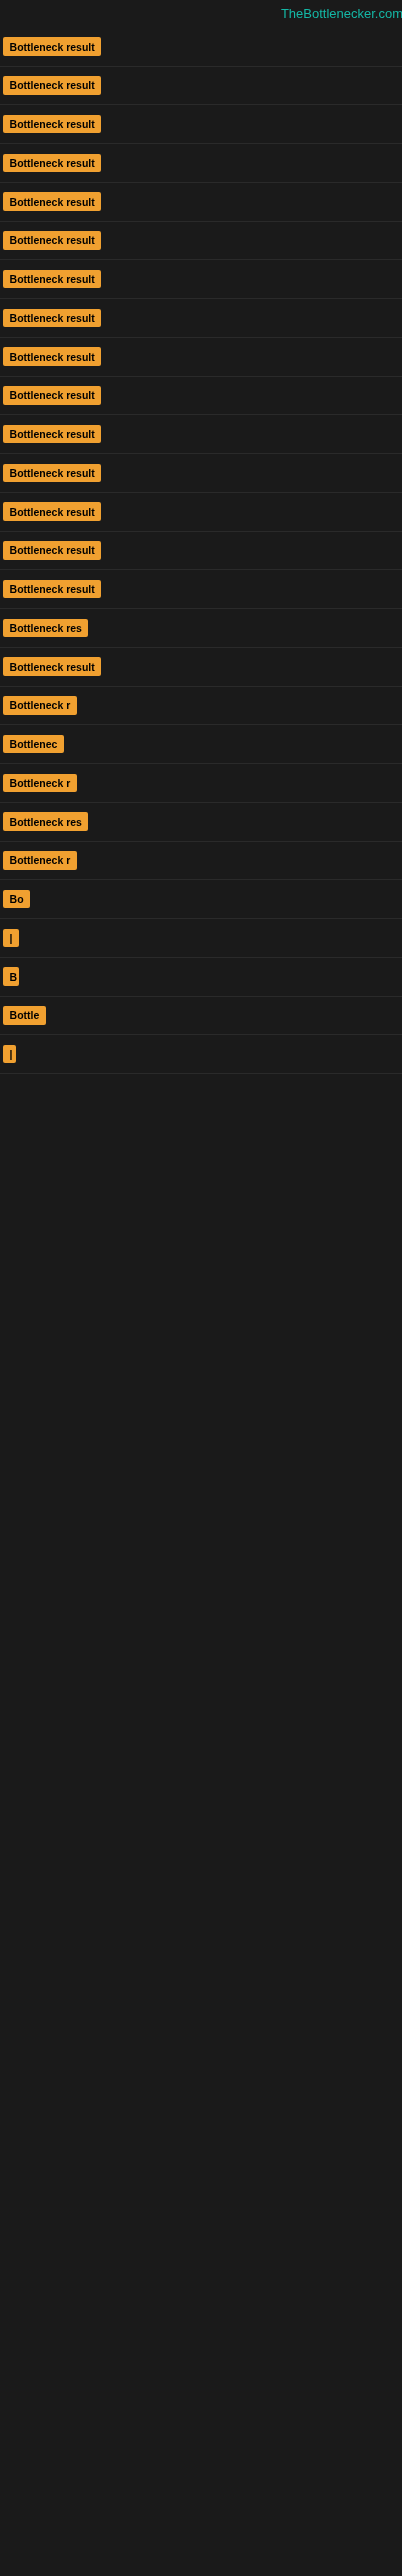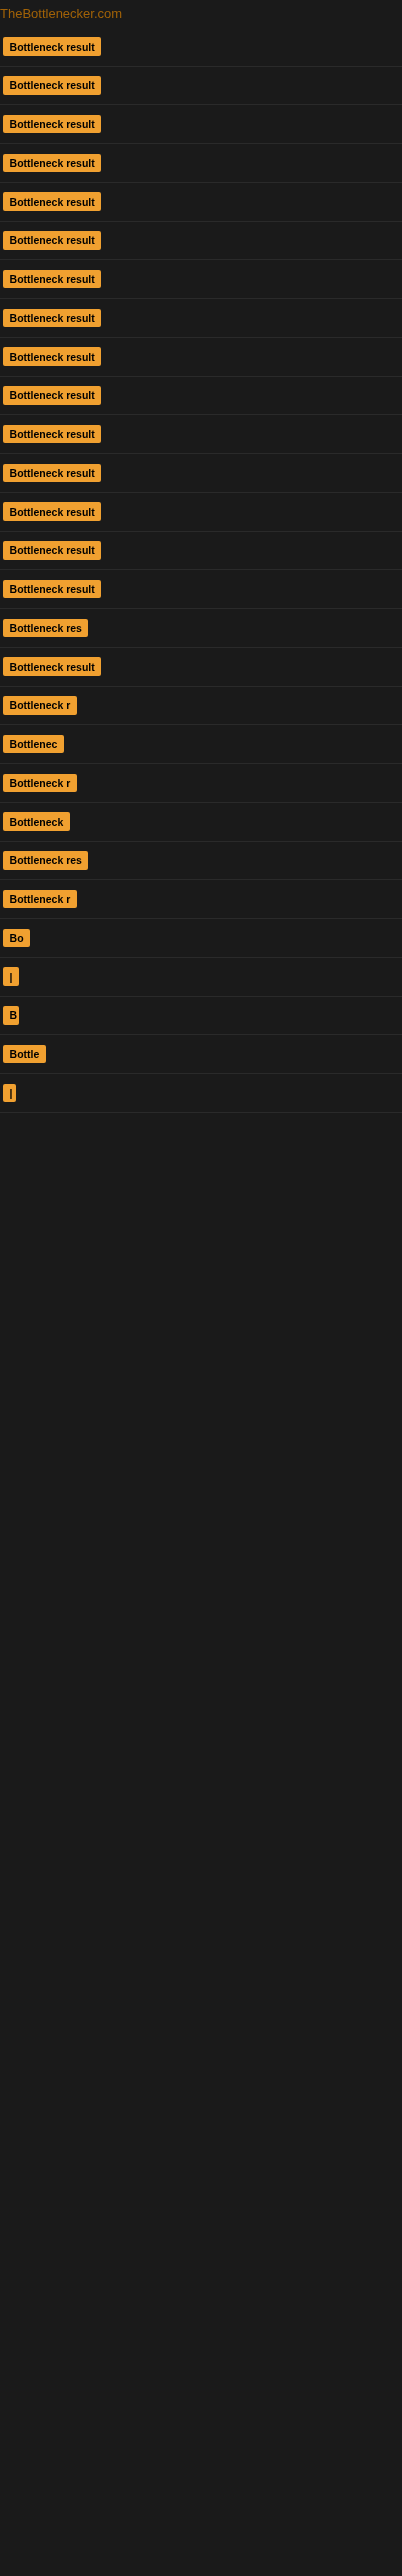--- a/index.html
+++ b/index.html
@@ -10,22 +10,22 @@
 
     body {
       width: 403px;
       min-height: 2576px;
       background-color: #1a1a1a;
       font-family: Arial, sans-serif;
       position: relative;
     }
 
     .site-title {
-      text-align: left;
-      color: #a16207;
+      text-align: right;
+      color: #14b8a6;
       font-size: 13px;
       padding: 6.4px 0;
       background-color: #1a1a1a;
     }
 
     .bottleneck-item {
       display: flex;
       align-items: center;
       padding: 9.7px 3.2px;
       border-bottom: 0.8px solid #2a2a2a;
@@ -116,23 +116,20 @@
     <div class="bottleneck-item">
       <span class="bottleneck-badge width-md">Bottleneck r</span>
     </div>
     <div class="bottleneck-item">
       <span class="bottleneck-badge width-sm">Bottlenec</span>
     </div>
     <div class="bottleneck-item">
       <span class="bottleneck-badge width-md">Bottleneck r</span>
     </div>
     <div class="bottleneck-item">
-      <span class="bottleneck-badge width-sm">Bottleneck</span>
-    </div>
-    <div class="bottleneck-item">
       <span class="bottleneck-badge width-lg">Bottleneck res</span>
     </div>
     <div class="bottleneck-item">
       <span class="bottleneck-badge width-md">Bottleneck r</span>
     </div>
     <div class="bottleneck-item">
       <span class="bottleneck-badge width-xxxs">Bo</span>
     </div>
     <div class="bottleneck-item">
       <span class="bottleneck-badge width-tiny">|</span>

